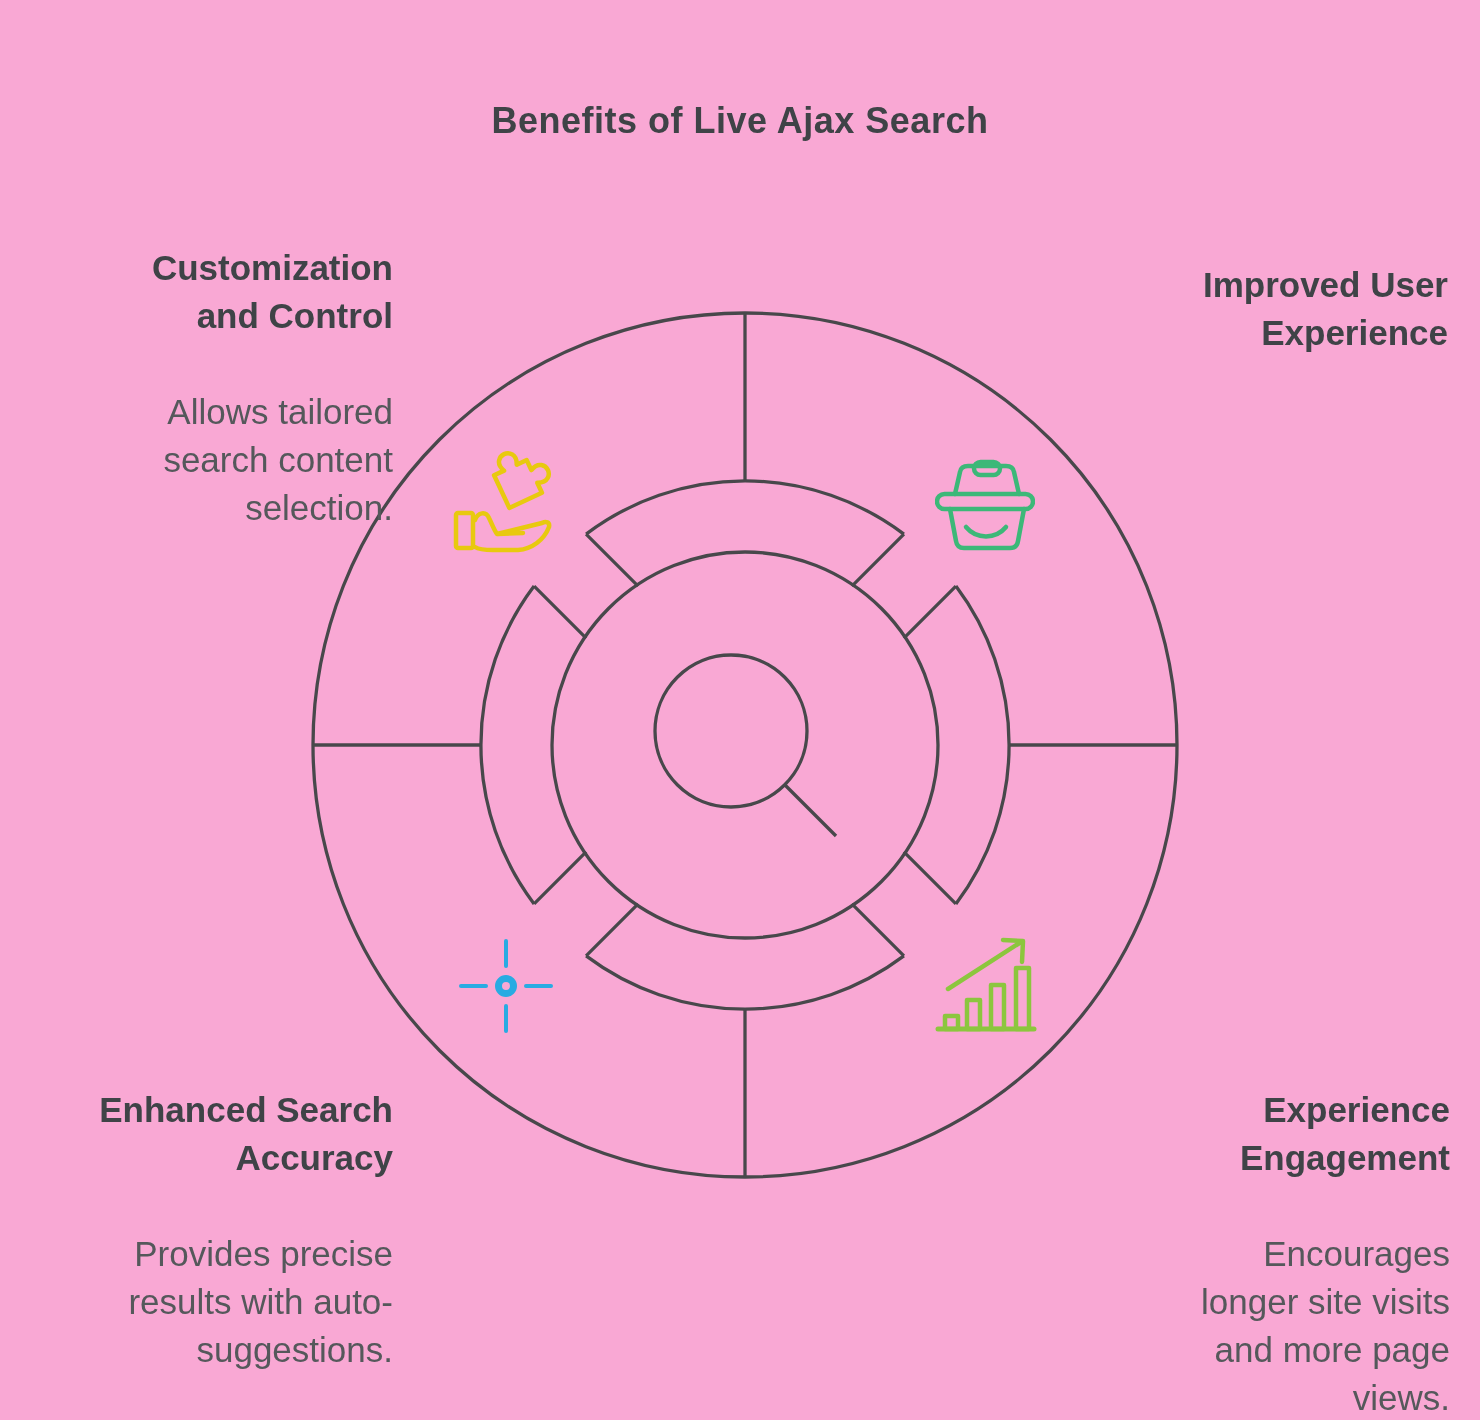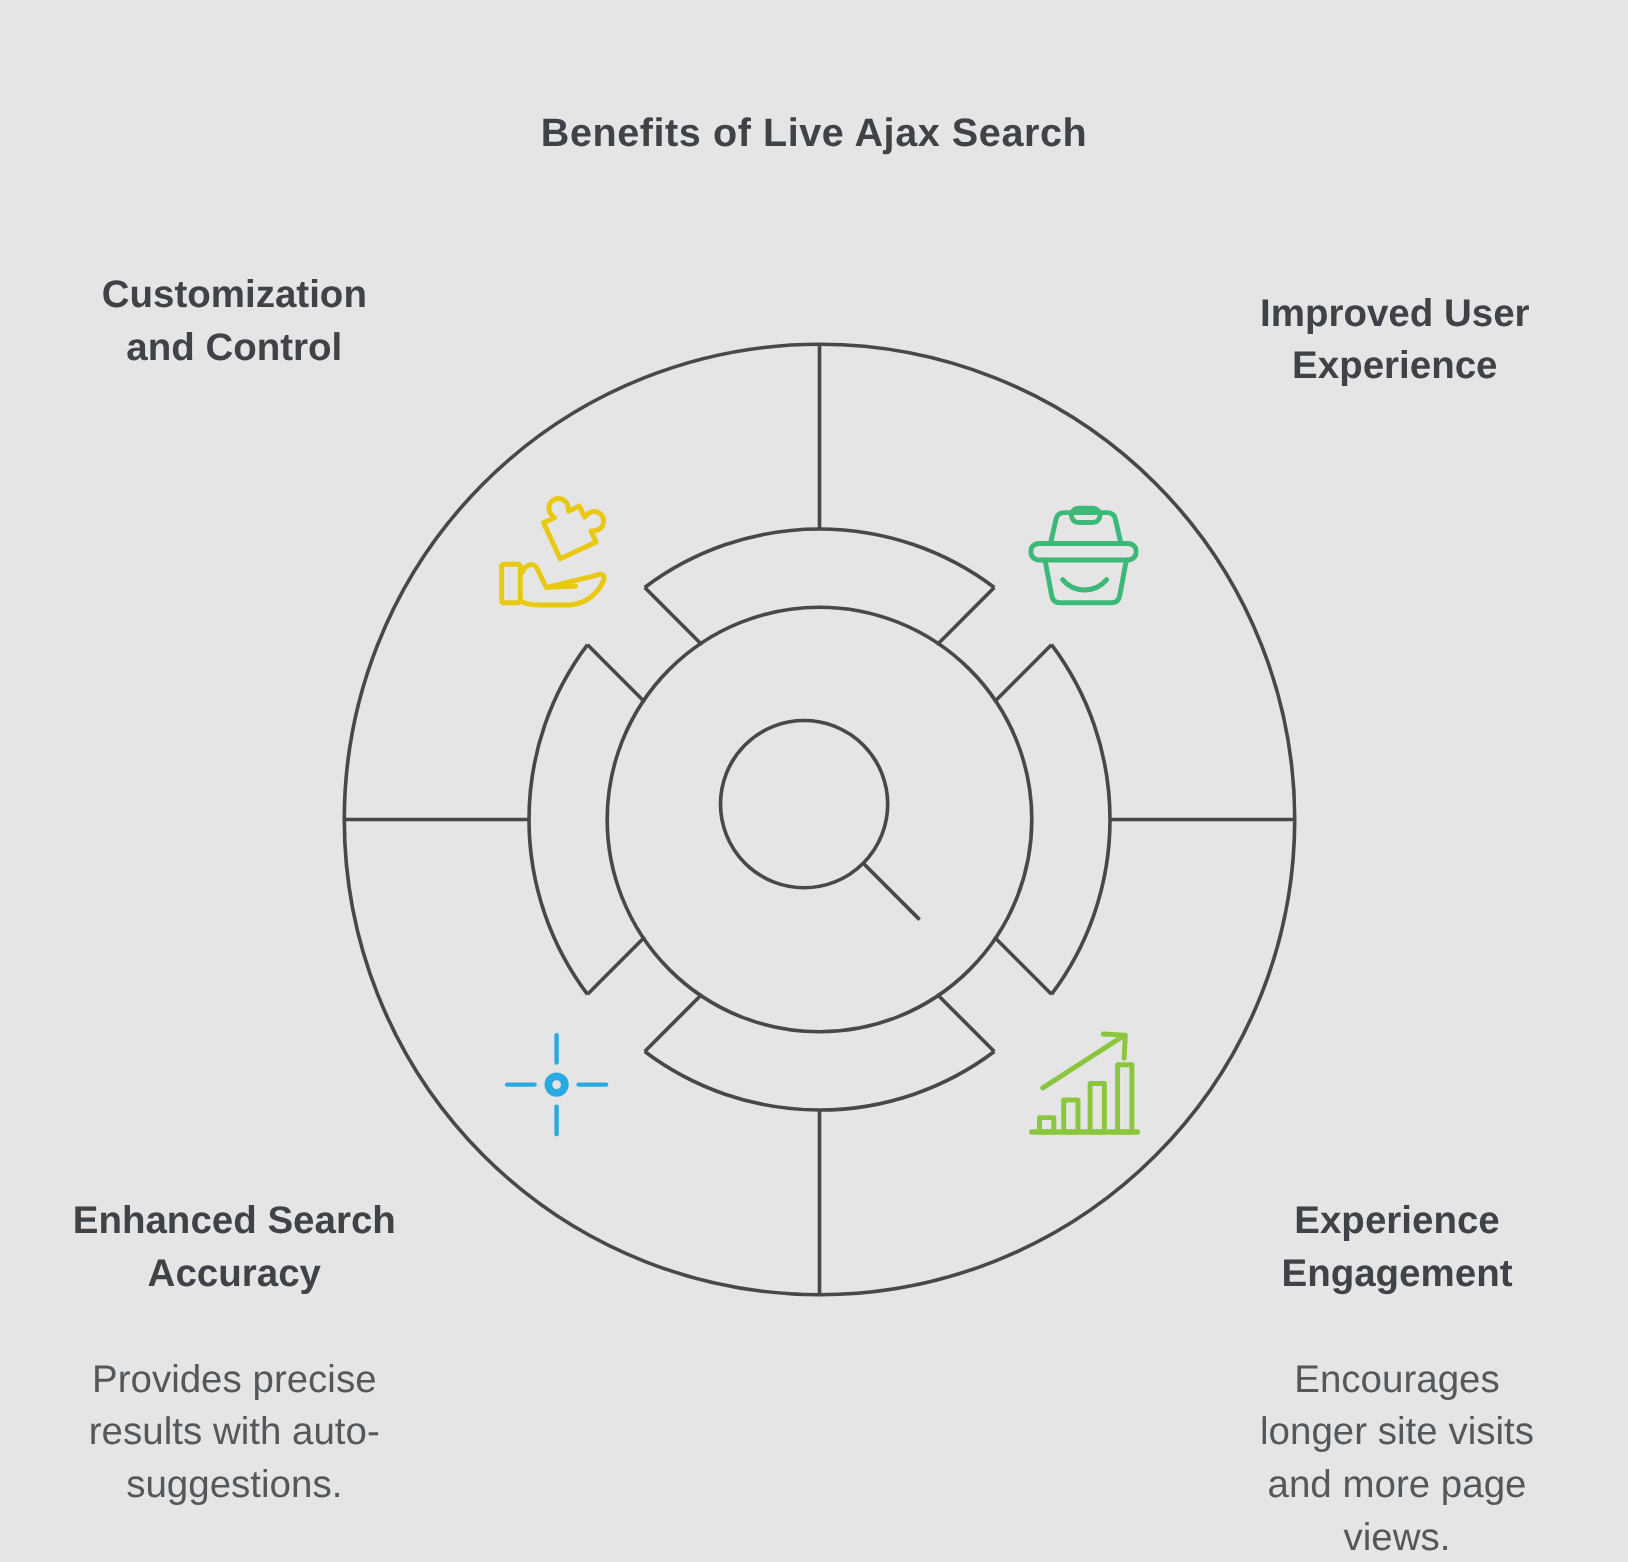--- a/index.html
+++ b/index.html
@@ -4,21 +4,21 @@
 <style>
   html, body {
     margin: 0;
     padding: 0;
     background: #ffffff;
   }
   .canvas {
     position: relative;
     width: 1480px;
     height: 1420px;
-    background: #e5e5e5;
+    background: #f9a8d4;
     font-family: "Liberation Sans", sans-serif;
     overflow: hidden;
   }
   .title {
     position: absolute;
     left: 0;
     right: 0;
     top: 100px;
     margin: 0;
     text-align: center;
@@ -51,21 +51,21 @@
   }
   .yellow-stroke { stroke: var(--yellow, #e8c90f); }
   .green-stroke  { stroke: var(--green, #3cb878); }
   .blue-stroke   { stroke: var(--blue, #29abe2); }
   .lime-stroke   { stroke: var(--lime, #8cc63e); }
   .green-fill    { fill: var(--green, #3cb878); stroke: none; }
   .white-fill    { fill: #ffffff; }
   .textblock {
     position: absolute;
     width: 360px;
-    text-align: center;
+    text-align: right;
     font-size: 35px;
     line-height: 48px;
     white-space: pre-line;
   }
   .textblock .heading {
     font-weight: 700;
     color: var(--heading, #3f4347);
   }
   .textblock .body {
     font-weight: 400;
@@ -153,20 +153,23 @@
       <rect x="56" y="52" width="13" height="44"></rect>
       <rect x="81" y="35" width="13" height="61"></rect>
       <path d="M 13,56 L 86,9"></path>
       <polyline points="68,7 88,8 87,29"></polyline>
     </g>
   </svg>
 
   <div class="textblock tb-top-left">
     <div class="heading">Customization
 and Control</div>
+    <div class="body">Allows tailored
+search content
+selection.</div>
   </div>
 
   <div class="textblock tb-top-right">
     <div class="heading">Improved User
 Experience</div>
   </div>
 
   <div class="textblock tb-bottom-left">
     <div class="heading">Enhanced Search
 Accuracy</div>

